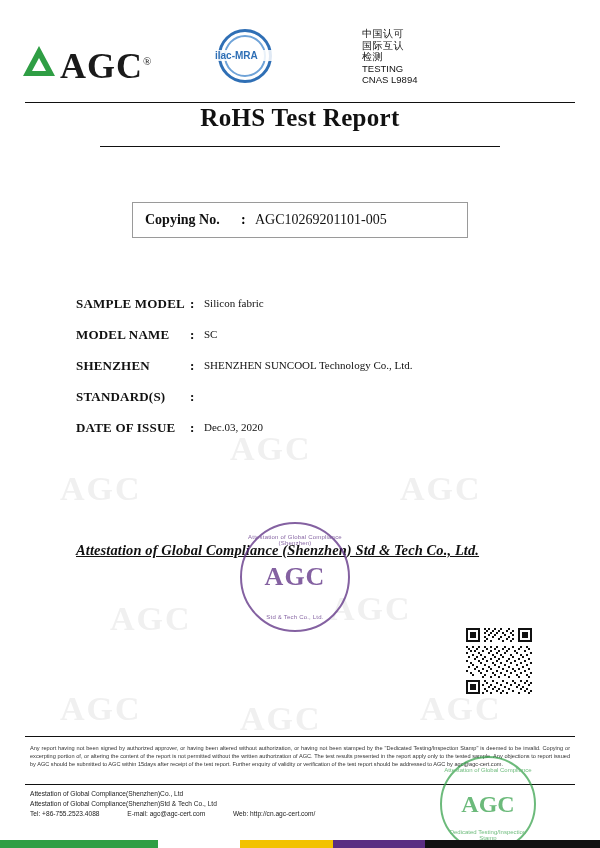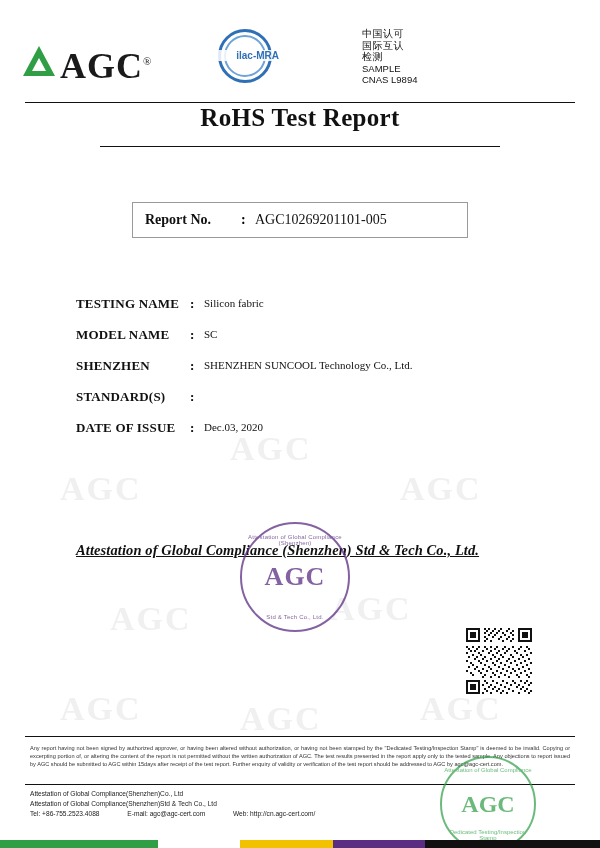--- a/index.html
+++ b/index.html
@@ -99,21 +99,21 @@
     height: 42px;
     border-radius: 50%;
     border: 2px solid #6fa3d8;
     box-sizing: border-box;
   }
   .ilac-badge .lbl {
     position: absolute;
     left: 0;
     top: 24px;
     width: 64px;
-    text-align: right;
+    text-align: left;
     font-family: "Liberation Sans", sans-serif;
     font-size: 10px;
     font-weight: bold;
     color: #2f6fb5;
     background: rgba(255,255,255,0.85);
   }
 
   .cnas-logo {
     position: absolute;
     left: 283px;
@@ -439,49 +439,49 @@
       <div class="ring"></div>
       <div class="ring2"></div>
       <div class="lbl">ilac-MRA</div>
     </div>
 
 
     <div class="cnas-side">
       <div class="cn-line">中国认可</div>
       <div class="cn-line">国际互认</div>
       <div class="cn-line">检测</div>
-      <div>SAMPLE</div>
+      <div>TESTING</div>
       <div>CNAS L9894</div>
     </div>
 
     <div class="header-rule"></div>
   </div>
 
   <div class="doc-title">RoHS Test Report</div>
   <div class="title-rule"></div>
 
   <div class="report-box">
-    <span class="lbl">Report No.</span>
+    <span class="lbl">Copying No.</span>
     <span class="colon">:</span>
     <span class="val">AGC10269201101-005</span>
   </div>
 
   <div class="wm" style="left:60px; top:470px;">AGC</div>
   <div class="wm" style="left:230px; top:430px;">AGC</div>
   <div class="wm" style="left:400px; top:470px;">AGC</div>
   <div class="wm" style="left:110px; top:600px;">AGC</div>
   <div class="wm" style="left:330px; top:590px;">AGC</div>
   <div class="wm" style="left:60px; top:690px;">AGC</div>
   <div class="wm" style="left:240px; top:700px;">AGC</div>
   <div class="wm" style="left:420px; top:690px;">AGC</div>
 
   <div class="fields">
 
     <div class="field-row">
-      <span class="f-label">TESTING NAME</span>
+      <span class="f-label">SAMPLE MODEL</span>
       <span class="f-colon">:</span>
       <span class="f-value">Silicon fabric</span>
     </div>
 
     <div class="field-row">
       <span class="f-label">MODEL NAME</span>
       <span class="f-colon">:</span>
       <span class="f-value">SC</span>
     </div>
 

